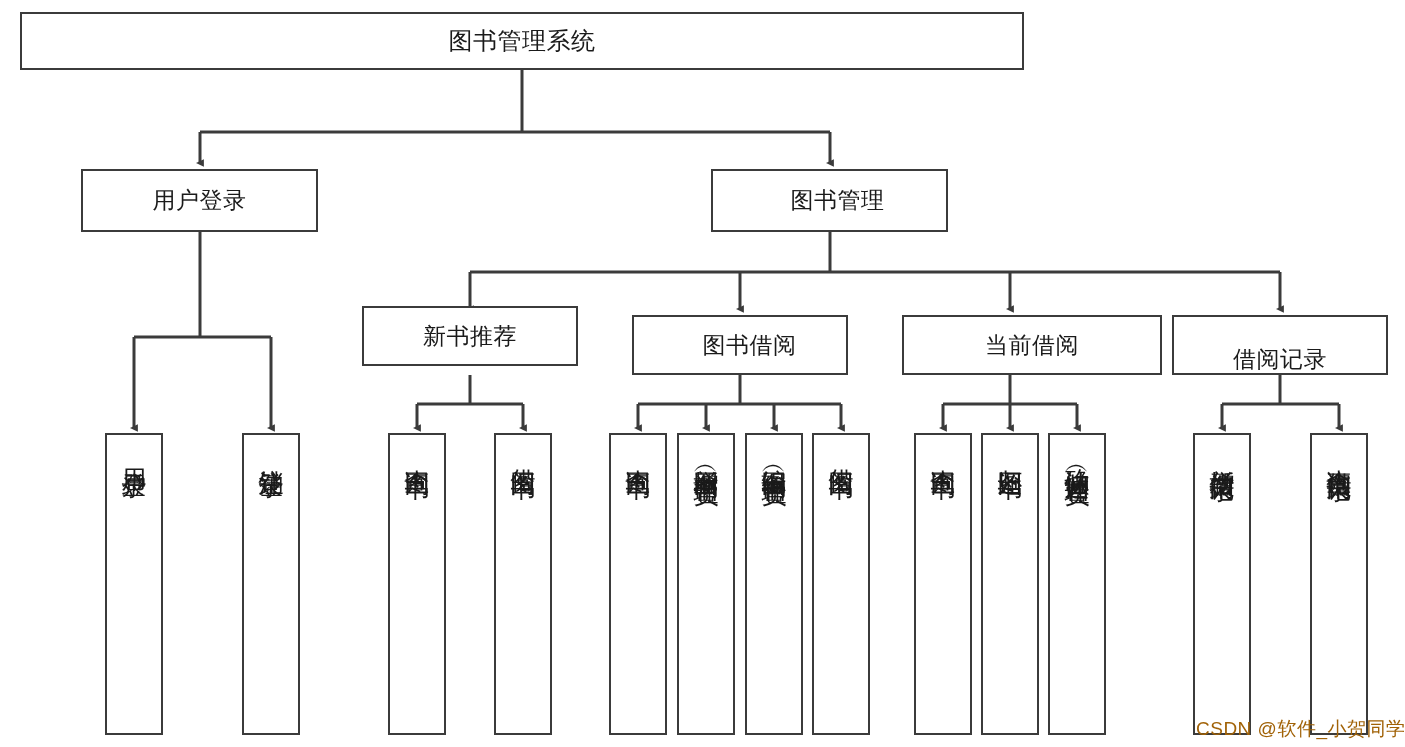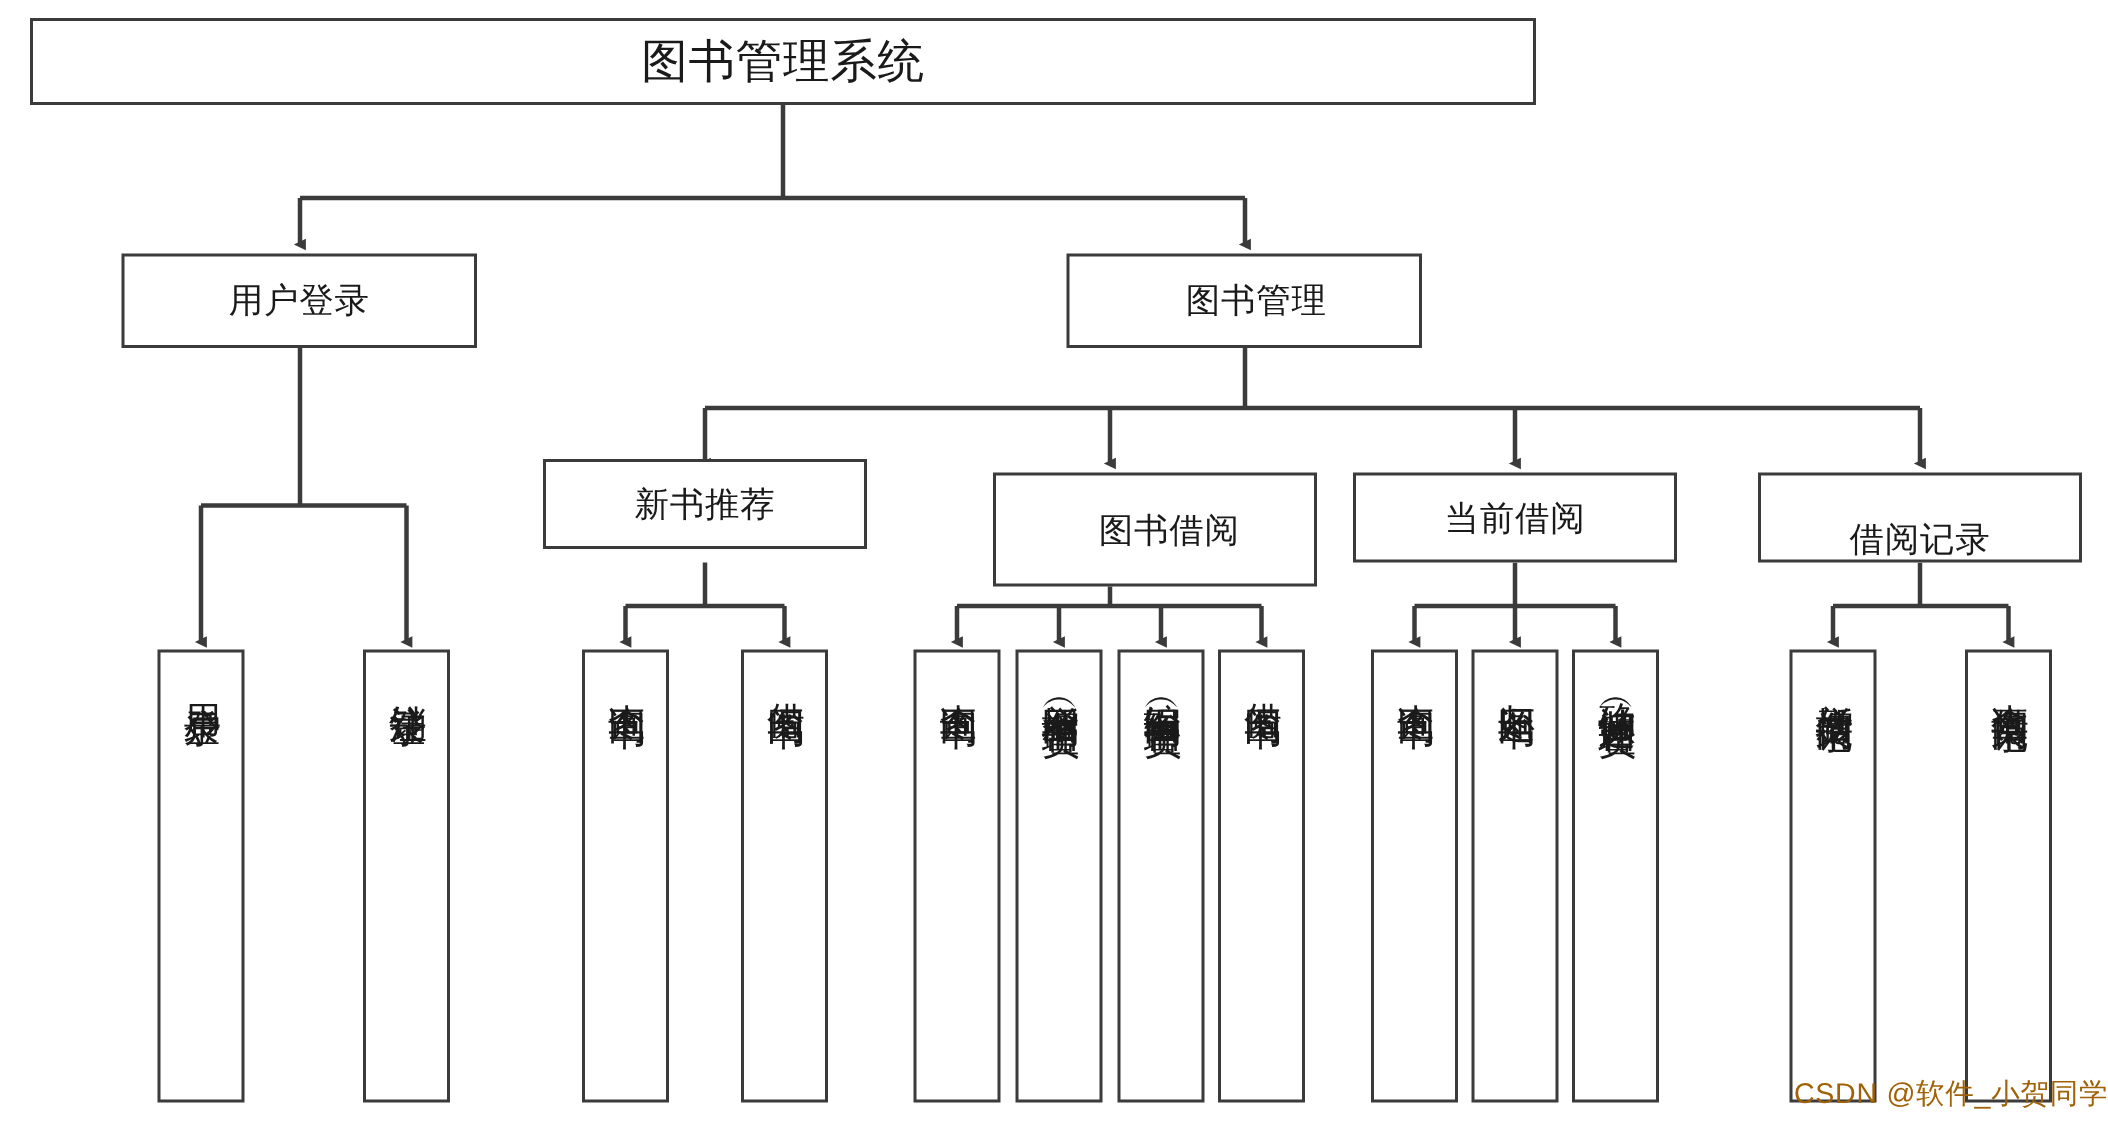--- a/index.html
+++ b/index.html
@@ -43,21 +43,21 @@
     display: block;
     text-align: center;
     line-height: 1.22;
     white-space: pre;
   }
   .node.horizontal .node-label {
     font-size: 23px;
     letter-spacing: 0.5px;
   }
   .node.root .node-label {
-    font-size: 31px;
+    font-size: 24px;
   }
   .node.vertical {
     align-items: flex-start;
     padding-top: 14px;
   }
   .node.vertical .node-label {
     writing-mode: vertical-rl;
     text-orientation: upright;
     font-size: 25px;
     line-height: 1.0;
@@ -136,24 +136,24 @@
   <div class="node horizontal" style="left:81px; top:169px; width:237px; height:63px;">
     <span class="node-label">用户登录</span>
   </div>
   <div class="node horizontal" style="left:711px; top:169px; width:237px; height:63px;padding-left:16px;">
     <span class="node-label">图书管理</span>
   </div>
 
   <div class="node horizontal" style="left:362px; top:306px; width:216px; height:60px;">
     <span class="node-label">新书推荐</span>
   </div>
-  <div class="node horizontal" style="left:662px; top:315px; width:216px; height:76px;padding-left:19px;">
+  <div class="node horizontal" style="left:632px; top:315px; width:216px; height:60px;padding-left:19px;">
     <span class="node-label">图书借阅</span>
   </div>
-  <div class="node horizontal" style="left:902px; top:315px; width:216px; height:60px;">
+  <div class="node horizontal" style="left:902px; top:315px; width:260px; height:60px;">
     <span class="node-label">当前借阅</span>
   </div>
   <div class="node horizontal" style="left:1172px; top:315px; width:216px; height:60px;align-items:flex-end;">
     <span class="node-label">借阅记录</span>
   </div>
 
   <div class="node vertical" style="left:105px; top:433px; width:58px; height:302px;">
     <span class="node-label">用户登录</span>
   </div>
   <div class="node vertical" style="left:242px; top:433px; width:58px; height:302px;">

